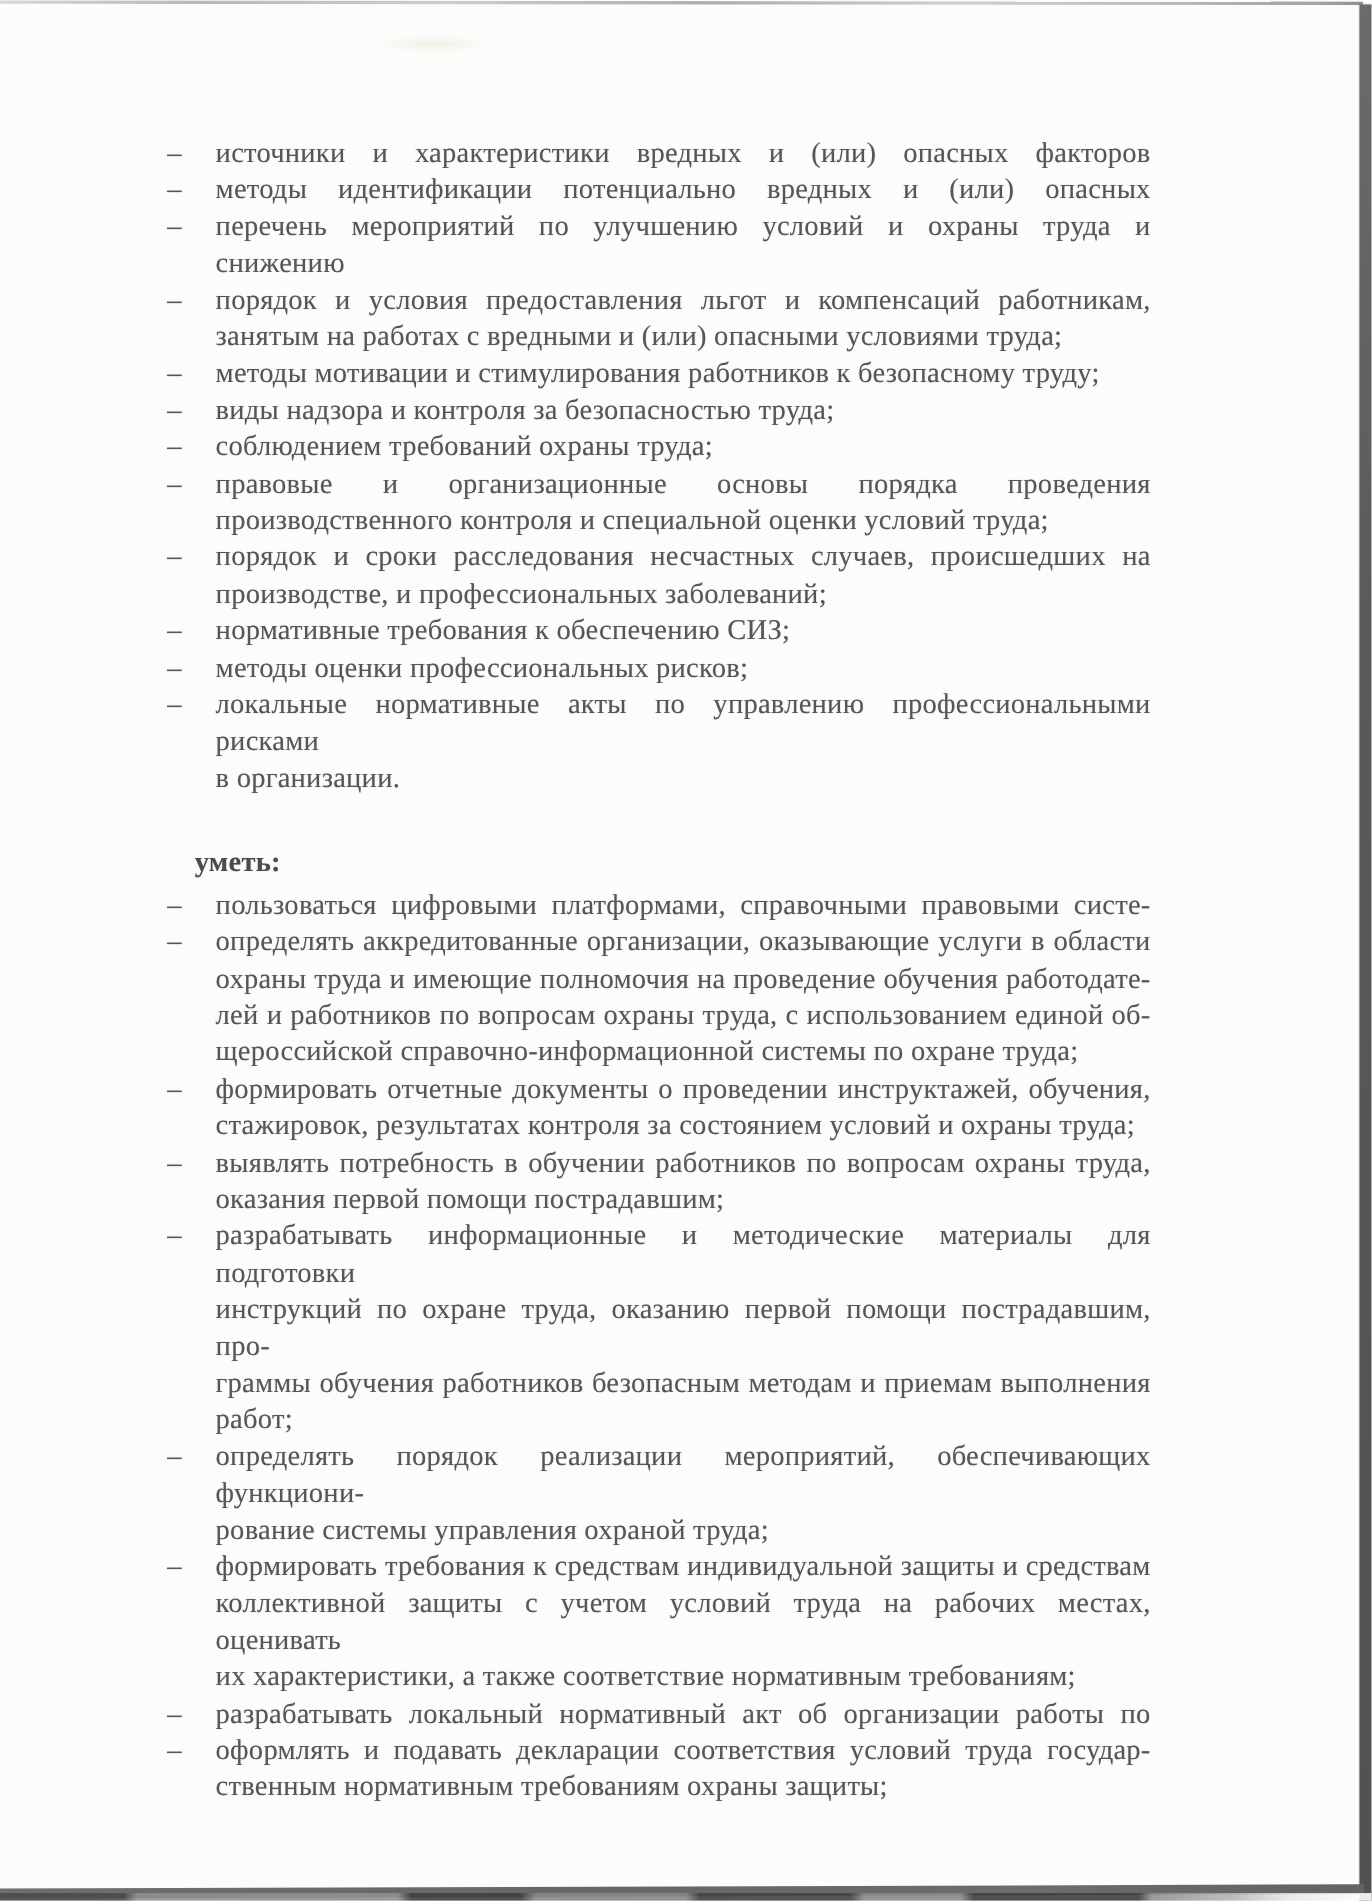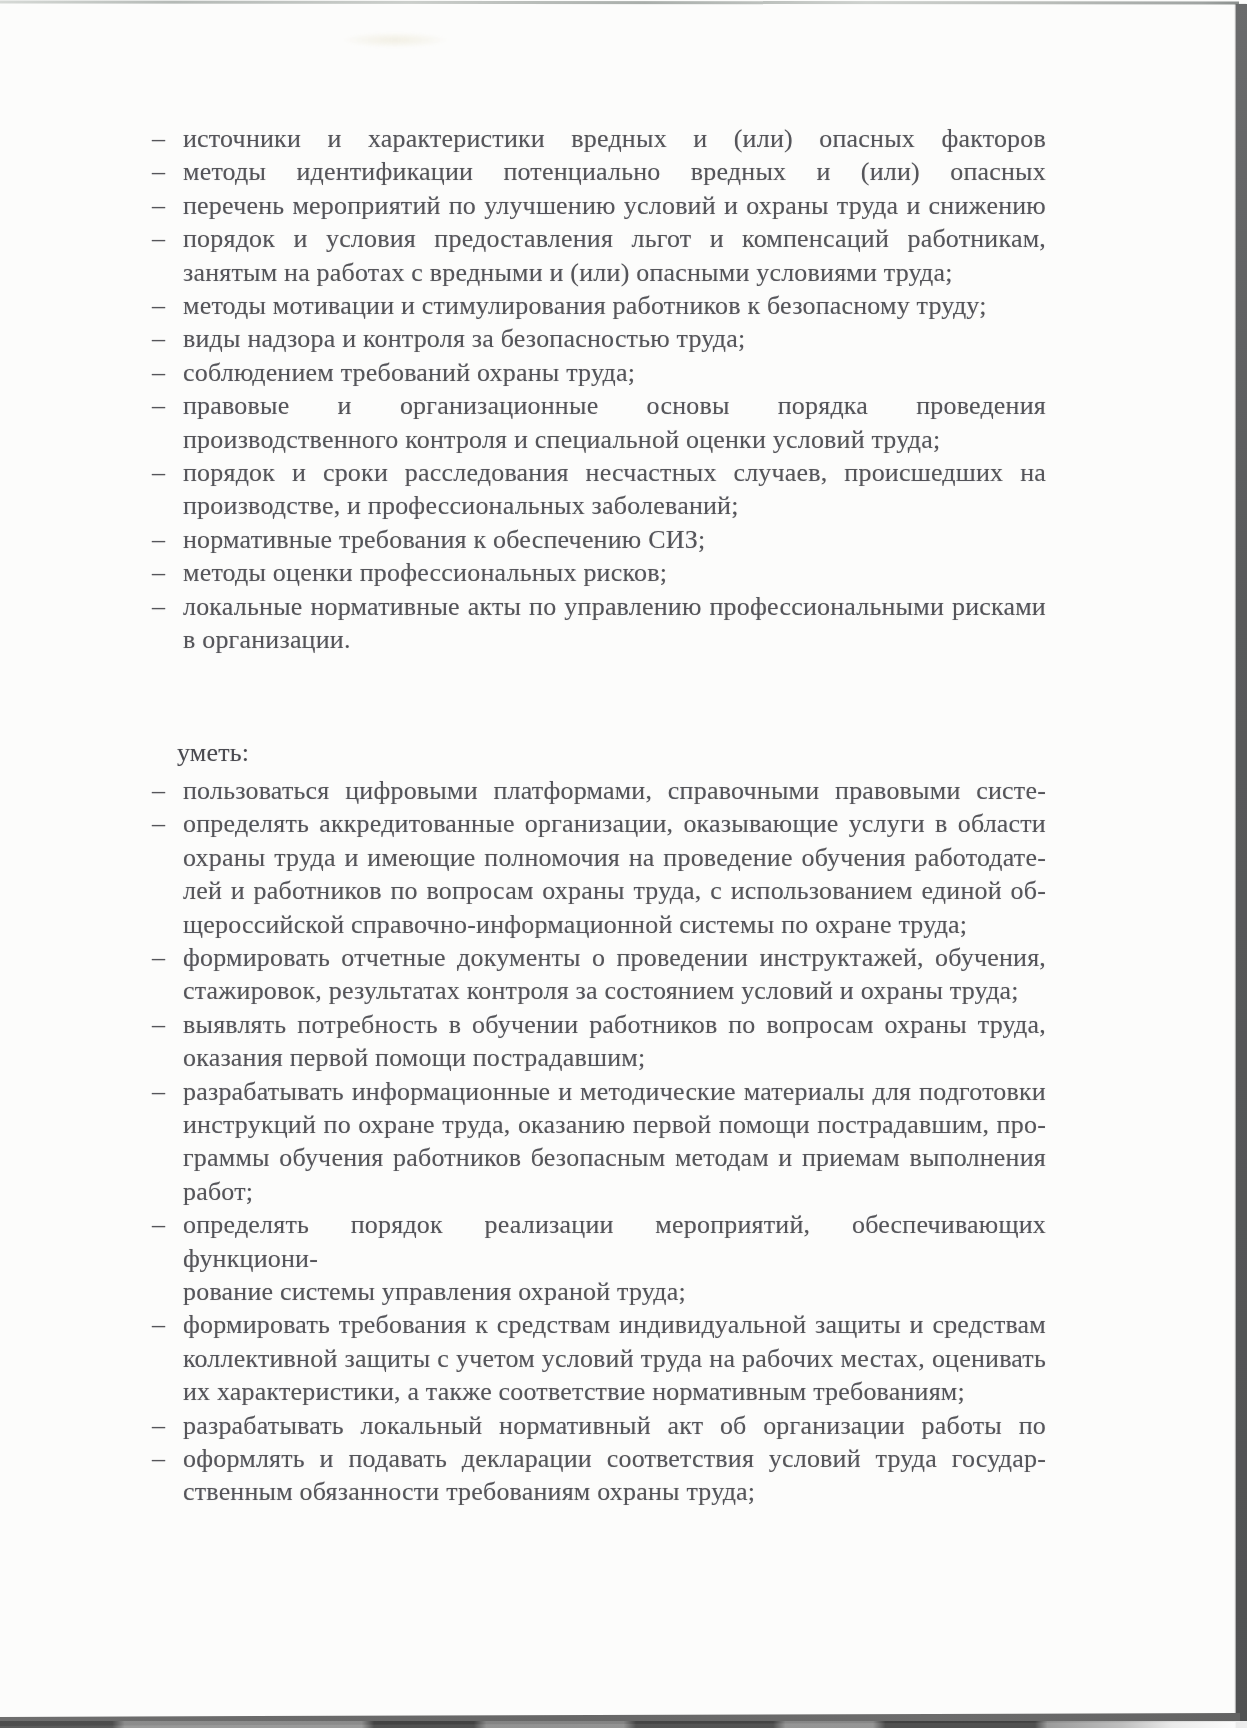--- a/index.html
+++ b/index.html
@@ -19,33 +19,33 @@
     top: 122px;
     width: 863px;
     font-size: 26px;
     line-height: 33.4px;
     color: #55555a;
     text-shadow: 0 0 1px rgba(85,85,90,0.35);
     letter-spacing: 0.2px;
   }
 
   .heading {
-    font-weight: normal;
+    font-weight: bold;
     color: #4a4a50;
-    margin: 79px 0 5px -6px;
+    margin: 44px 0 5px -6px;
   }
 
   .item { position: relative; }
   .dash {
     position: absolute;
     left: -31px;
     top: 0;
     width: 20px;
   }
-  .line { min-height: 33.4px; }
+  .line { min-height: 33.4px; margin-left: 13px; }
   .line.just {
     text-align: justify;
     text-align-last: justify;
   }
 
   
   .top-edge-line {
     position: absolute;
     top: 1px; left: 0; right: 8px;
     height: 3px;
@@ -198,17 +198,17 @@
           <div class="line just">коллективной защиты с учетом условий труда на рабочих местах, оценивать</div>
           <div class="line">их характеристики, а также соответствие нормативным требованиям;</div>
         </div>
         <div class="item">
           <span class="dash">–</span>
           <div class="line just">разрабатывать локальный нормативный акт об организации работы по</div>
         </div>
         <div class="item">
           <span class="dash">–</span>
           <div class="line just">оформлять и подавать декларации соответствия условий труда государ-</div>
-          <div class="line">ственным обязанности требованиям охраны труда;</div>
+          <div class="line">ственным нормативным требованиям охраны защиты;</div>
         </div>
       </div>
     </section>
   </main>
 
 </body></html>

